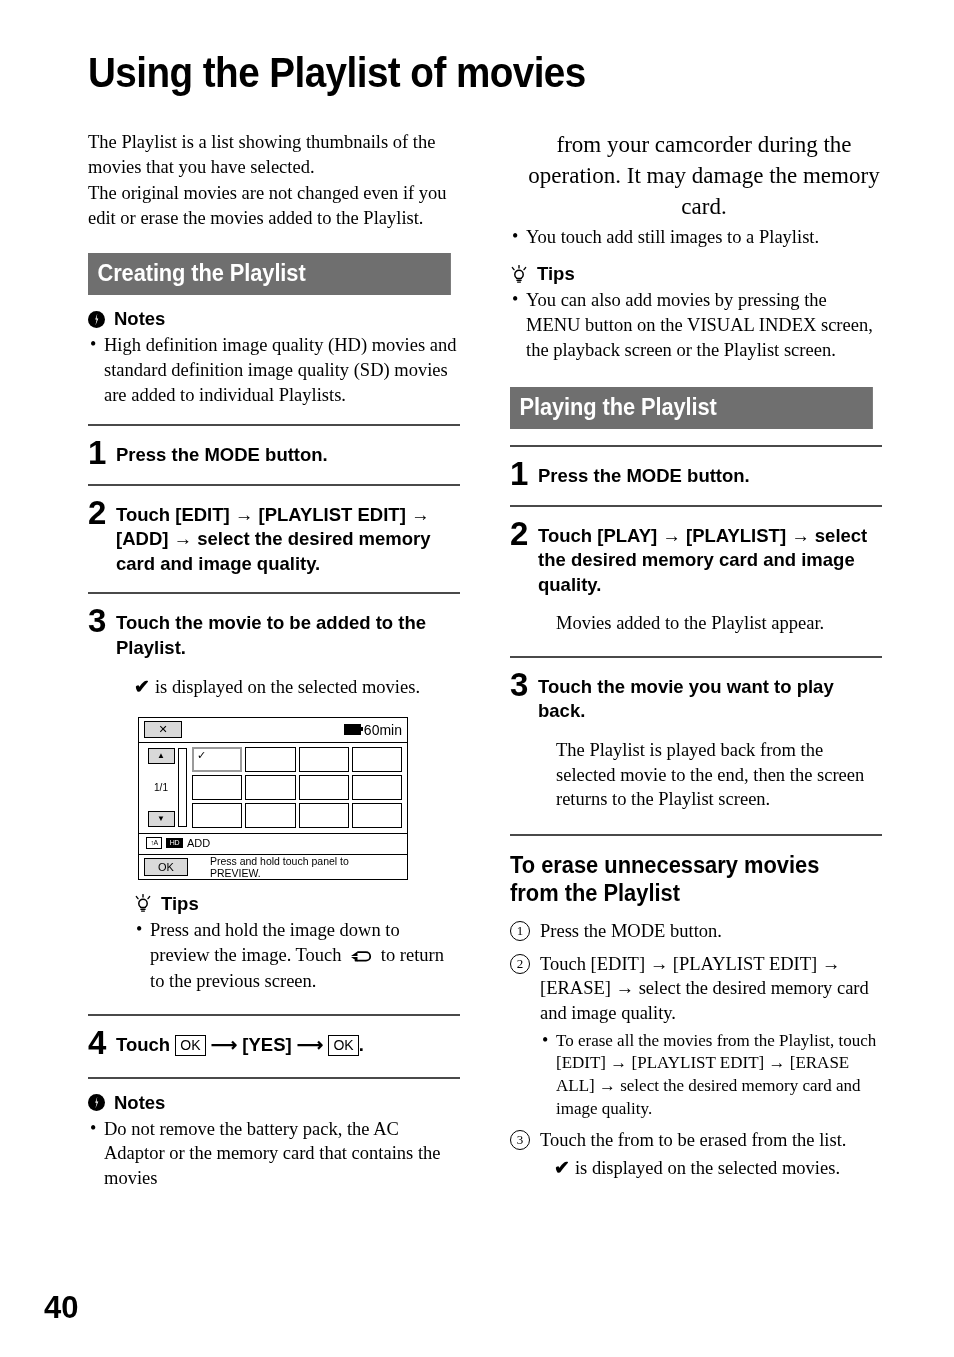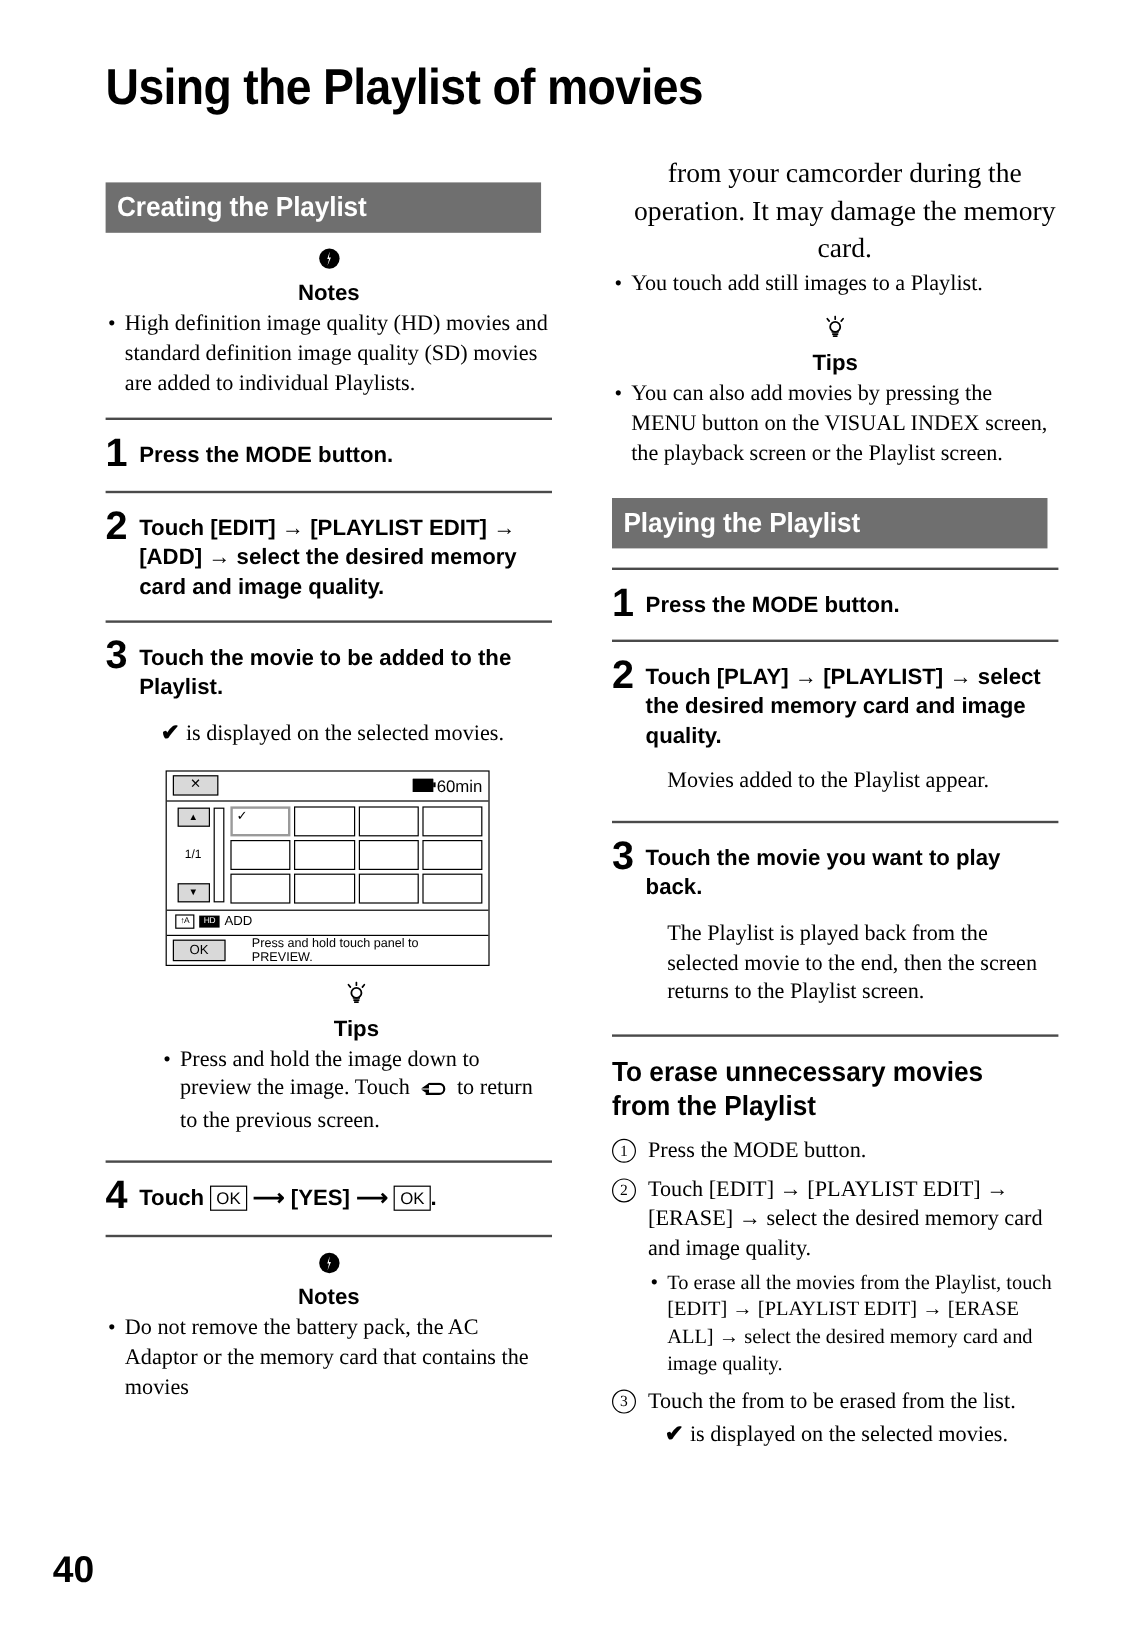--- a/index.html
+++ b/index.html
@@ -68,21 +68,20 @@
 
   
   .callout-head {
     display: flex;
     align-items: center;
     gap: 9px;
     font-family: "Liberation Sans", sans-serif;
     font-weight: bold;
     font-size: 18.5px;
     margin-top: 13px;
-    flex-direction: column;
   }
   .ico-note {
     width: 17px; height: 17px;
     border-radius: 50%;
     background: #000;
     position: relative;
     display: inline-block;
     flex: none;
   }
   .ico-note::before {
@@ -375,20 +374,24 @@
 </style>
 </head>
 <body>
 
 <div class="page">
 
   <h1 class="page-title">Using the Playlist of movies</h1>
 
   <div class="col col-left">
 
+    <div class="body-text">
+      <p>The Playlist is a list showing thumbnails of the movies that you have selected.</p>
+      <p>The original movies are not changed even if you edit or erase the movies added to the Playlist.</p>
+    </div>
 
     <div class="section-bar bar-left">Creating the Playlist</div>
 
     <div class="callout-head">
       <span class="ico-note"></span>
       <span>Notes</span>
     </div>
     <ul class="bullets">
       <li>High definition image quality (HD) movies and standard definition image quality (SD) movies are added to individual Playlists.</li>
     </ul>

